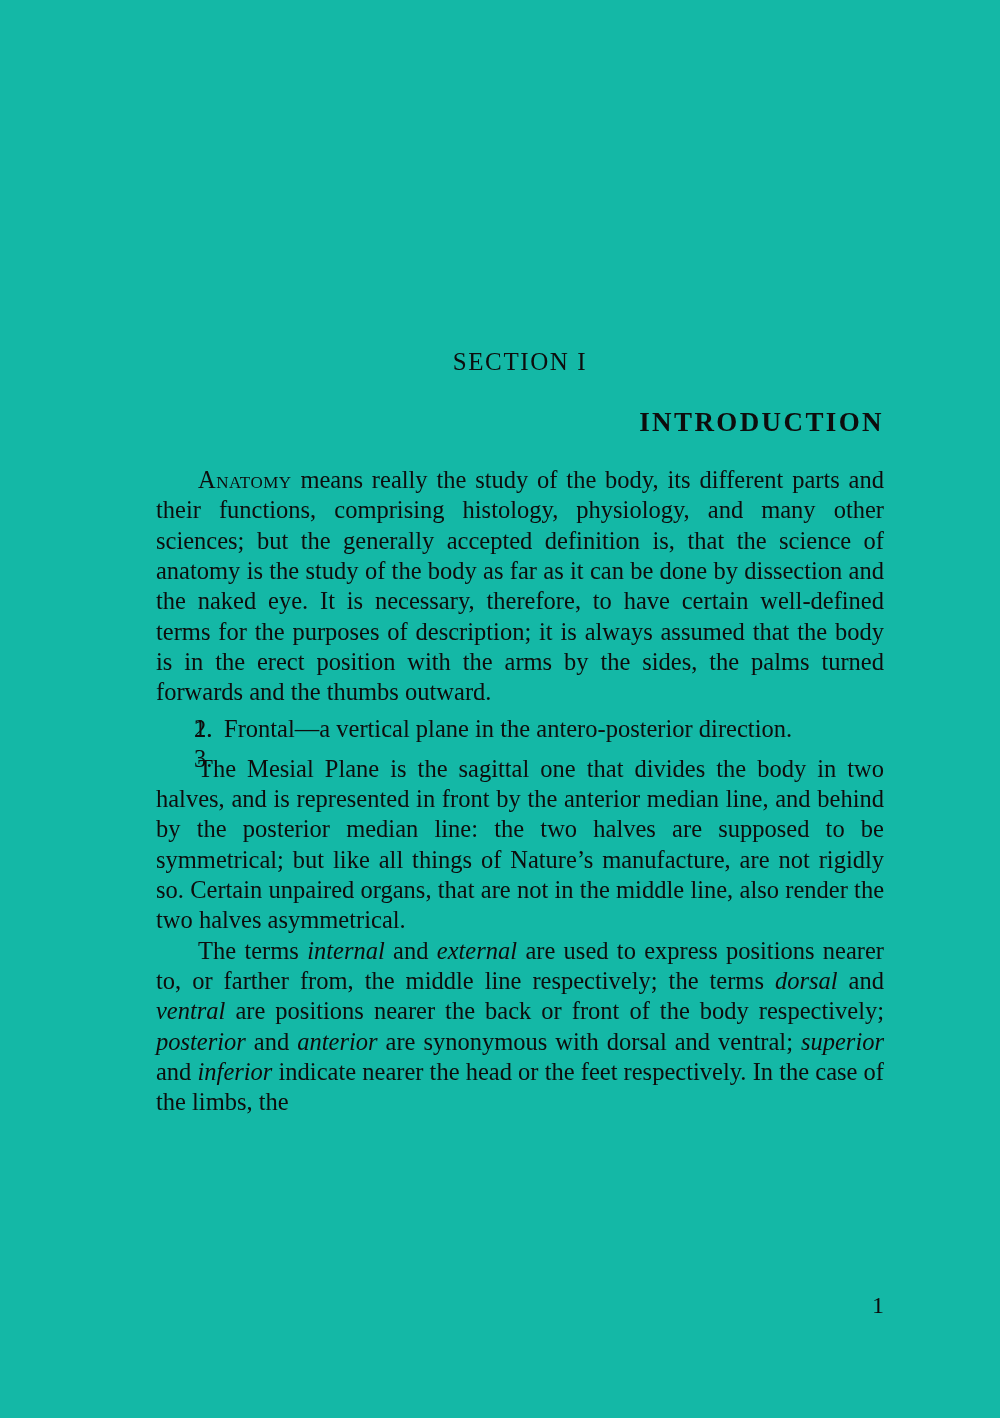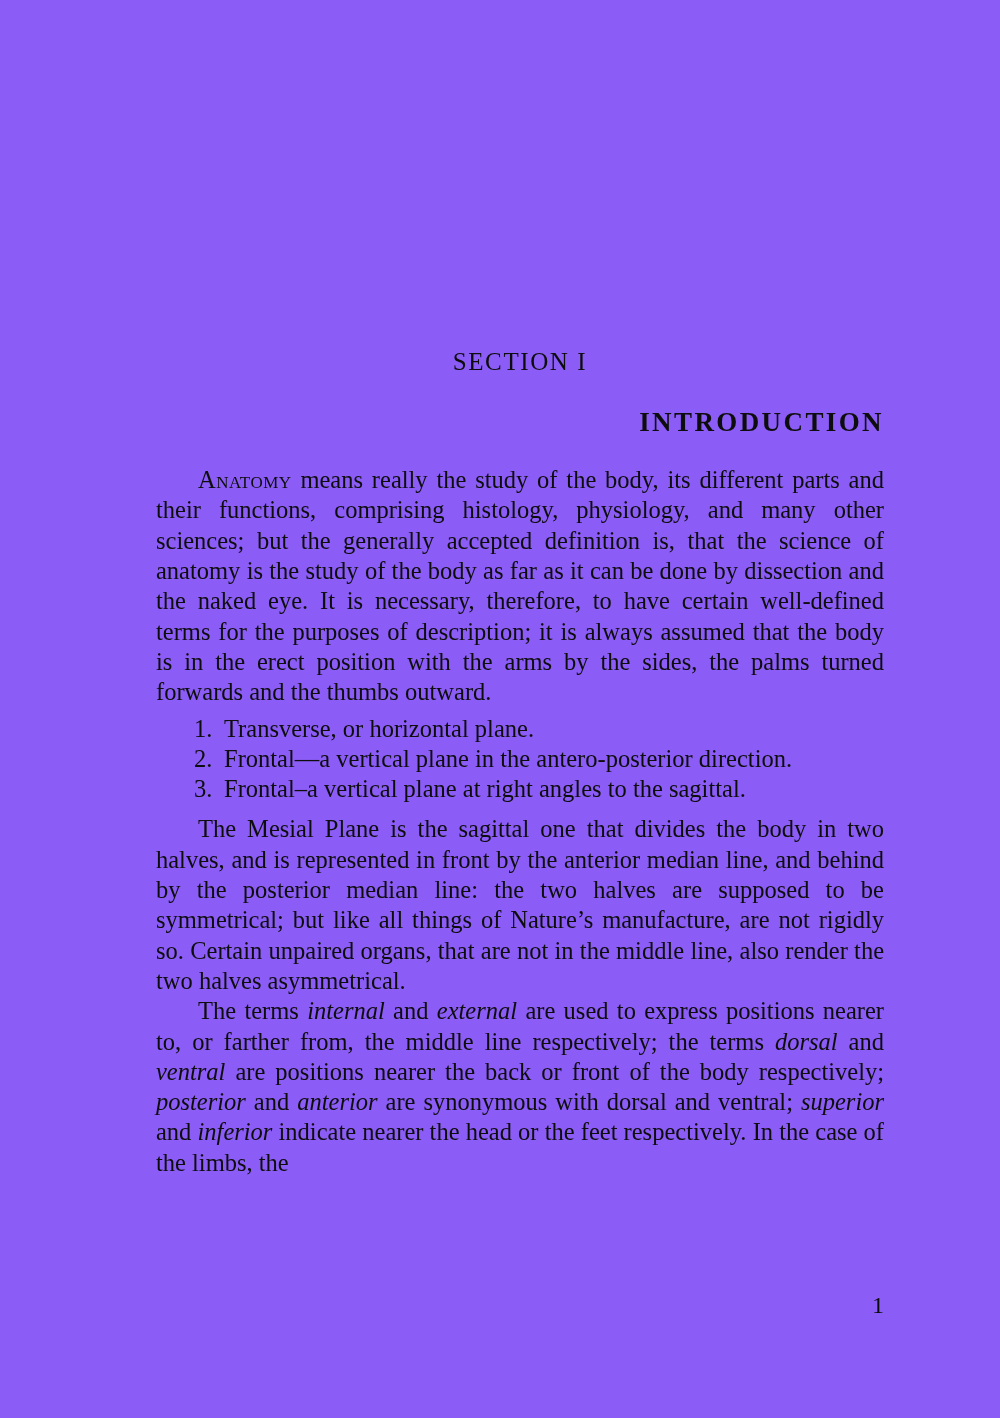--- a/index.html
+++ b/index.html
@@ -4,21 +4,21 @@
 <style>
   html, body {
     margin: 0;
     padding: 0;
     background: #ffffff;
   }
   #page {
     position: relative;
     width: 1000px;
     height: 1418px;
-    background: #8b5cf6;
+    background: #14b8a6;
     overflow: hidden;
     font-family: "Liberation Serif", "DejaVu Serif", serif;
     color: #0d0d0d;
   }
   
   #textblock {
     position: absolute;
     left: 156px;
     top: 348px;
     width: 728px;
@@ -94,23 +94,23 @@
   <div id="textblock">
 
     <div class="section-head">SECTION I</div>
 
     <div class="intro-head">INTRODUCTION</div>
 
     <p class="body"><span class="smallcaps">Anatomy</span><span> means really the study of the body, its different parts and their functions, comprising histology, physiology, and many other sciences; but the generally accepted definition is, that the science of anatomy is the study of the body as far as it can be done by dissection and the naked eye.  It is necessary, therefore, to have certain well-defined terms for the purposes of description; it is always assumed that the body is in the erect position with the arms by the sides, the palms turned forwards and the thumbs outward.</span></p>
 
 
     <ol class="planes">
-      <li><span class="num">1.</span><span>Transverse, or horizontal plane.</span></li>
+      <li><span class="num">1.</span></li>
       <li><span class="num">2.</span><span>Frontal—a vertical plane in the antero-posterior direction.</span></li>
-      <li><span class="num">3.</span><span>Frontal–a vertical plane at right angles to the sagittal.</span></li>
+      <li><span class="num">3.</span></li>
     </ol>
 
     <p class="body"><span class="lead">The Mesial Plane</span><span> is the sagittal one that divides the body in two halves, and is represented in front by the anterior median line, and behind by the posterior median line: the two halves are supposed to be symmetrical; but like all things of Nature’s manufacture, are not rigidly so.  Certain unpaired organs, that are not in the middle line, also render the two halves asymmetrical.</span></p>
 
     <p class="body"><span>The terms </span><span class="it">internal</span><span> and </span><span class="it">external</span><span> are used to express positions nearer to, or farther from, the middle line respectively; the terms </span><span class="it">dorsal</span><span> and </span><span class="it">ventral</span><span> are positions nearer the back or front of the body respectively; </span><span class="it">posterior</span><span> and </span><span class="it">anterior</span><span> are synonymous with dorsal and ventral; </span><span class="it">superior</span><span> and </span><span class="it">inferior</span><span> indicate nearer the head or the feet respectively.  In the case of the limbs, the</span></p>
 
   </div>
 
   <div id="page-number">1</div>
 

